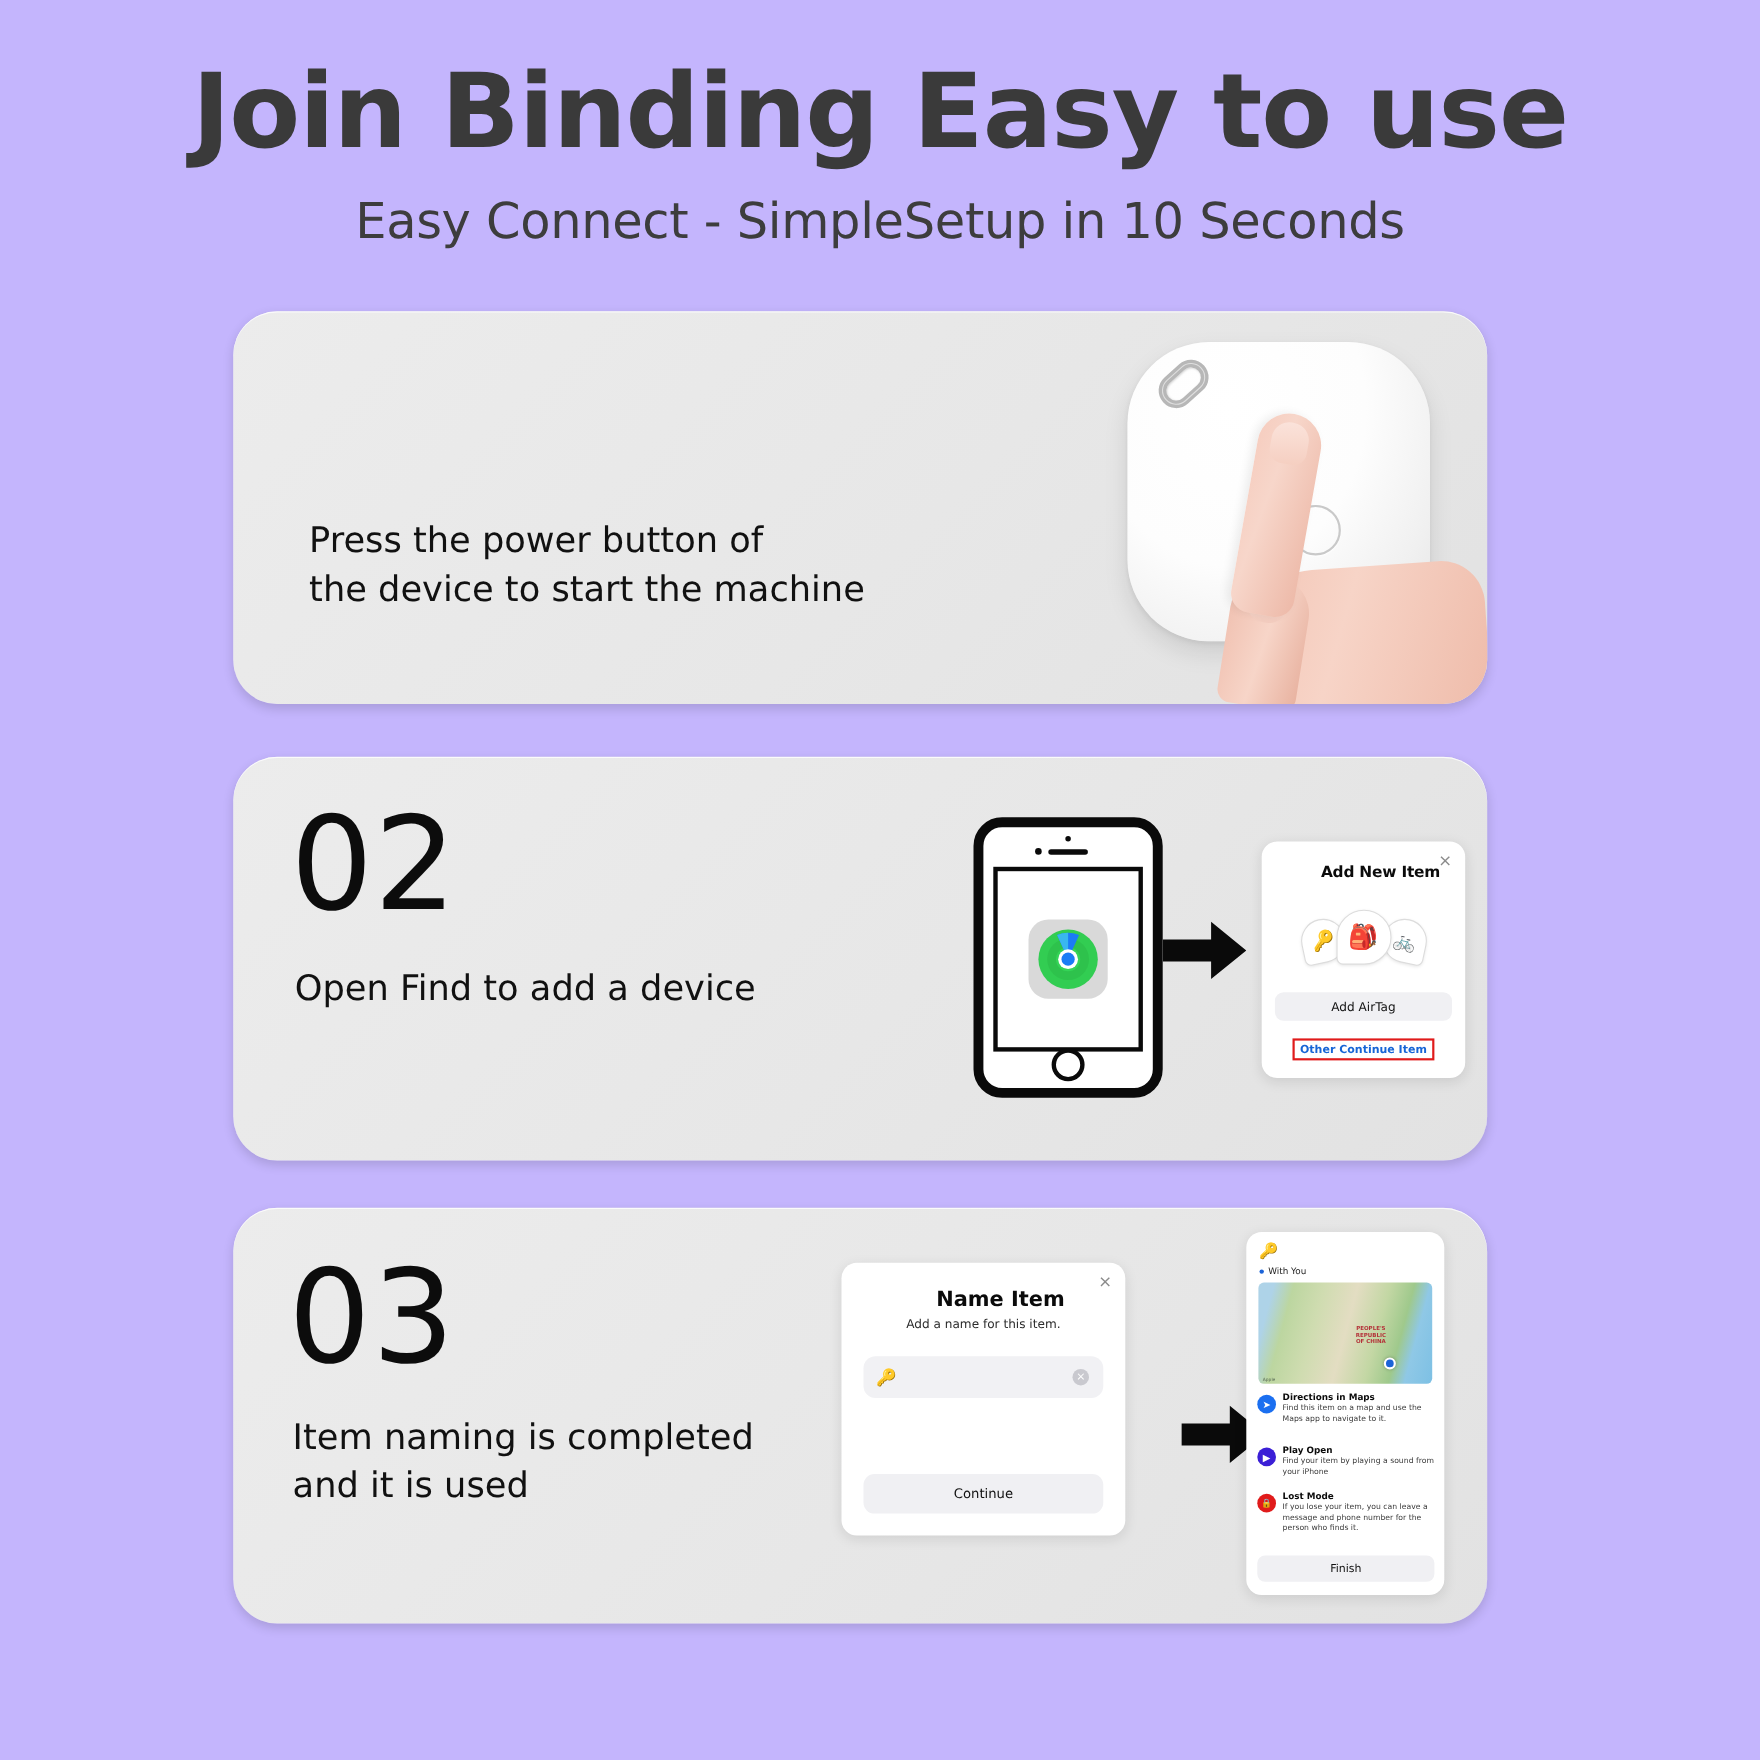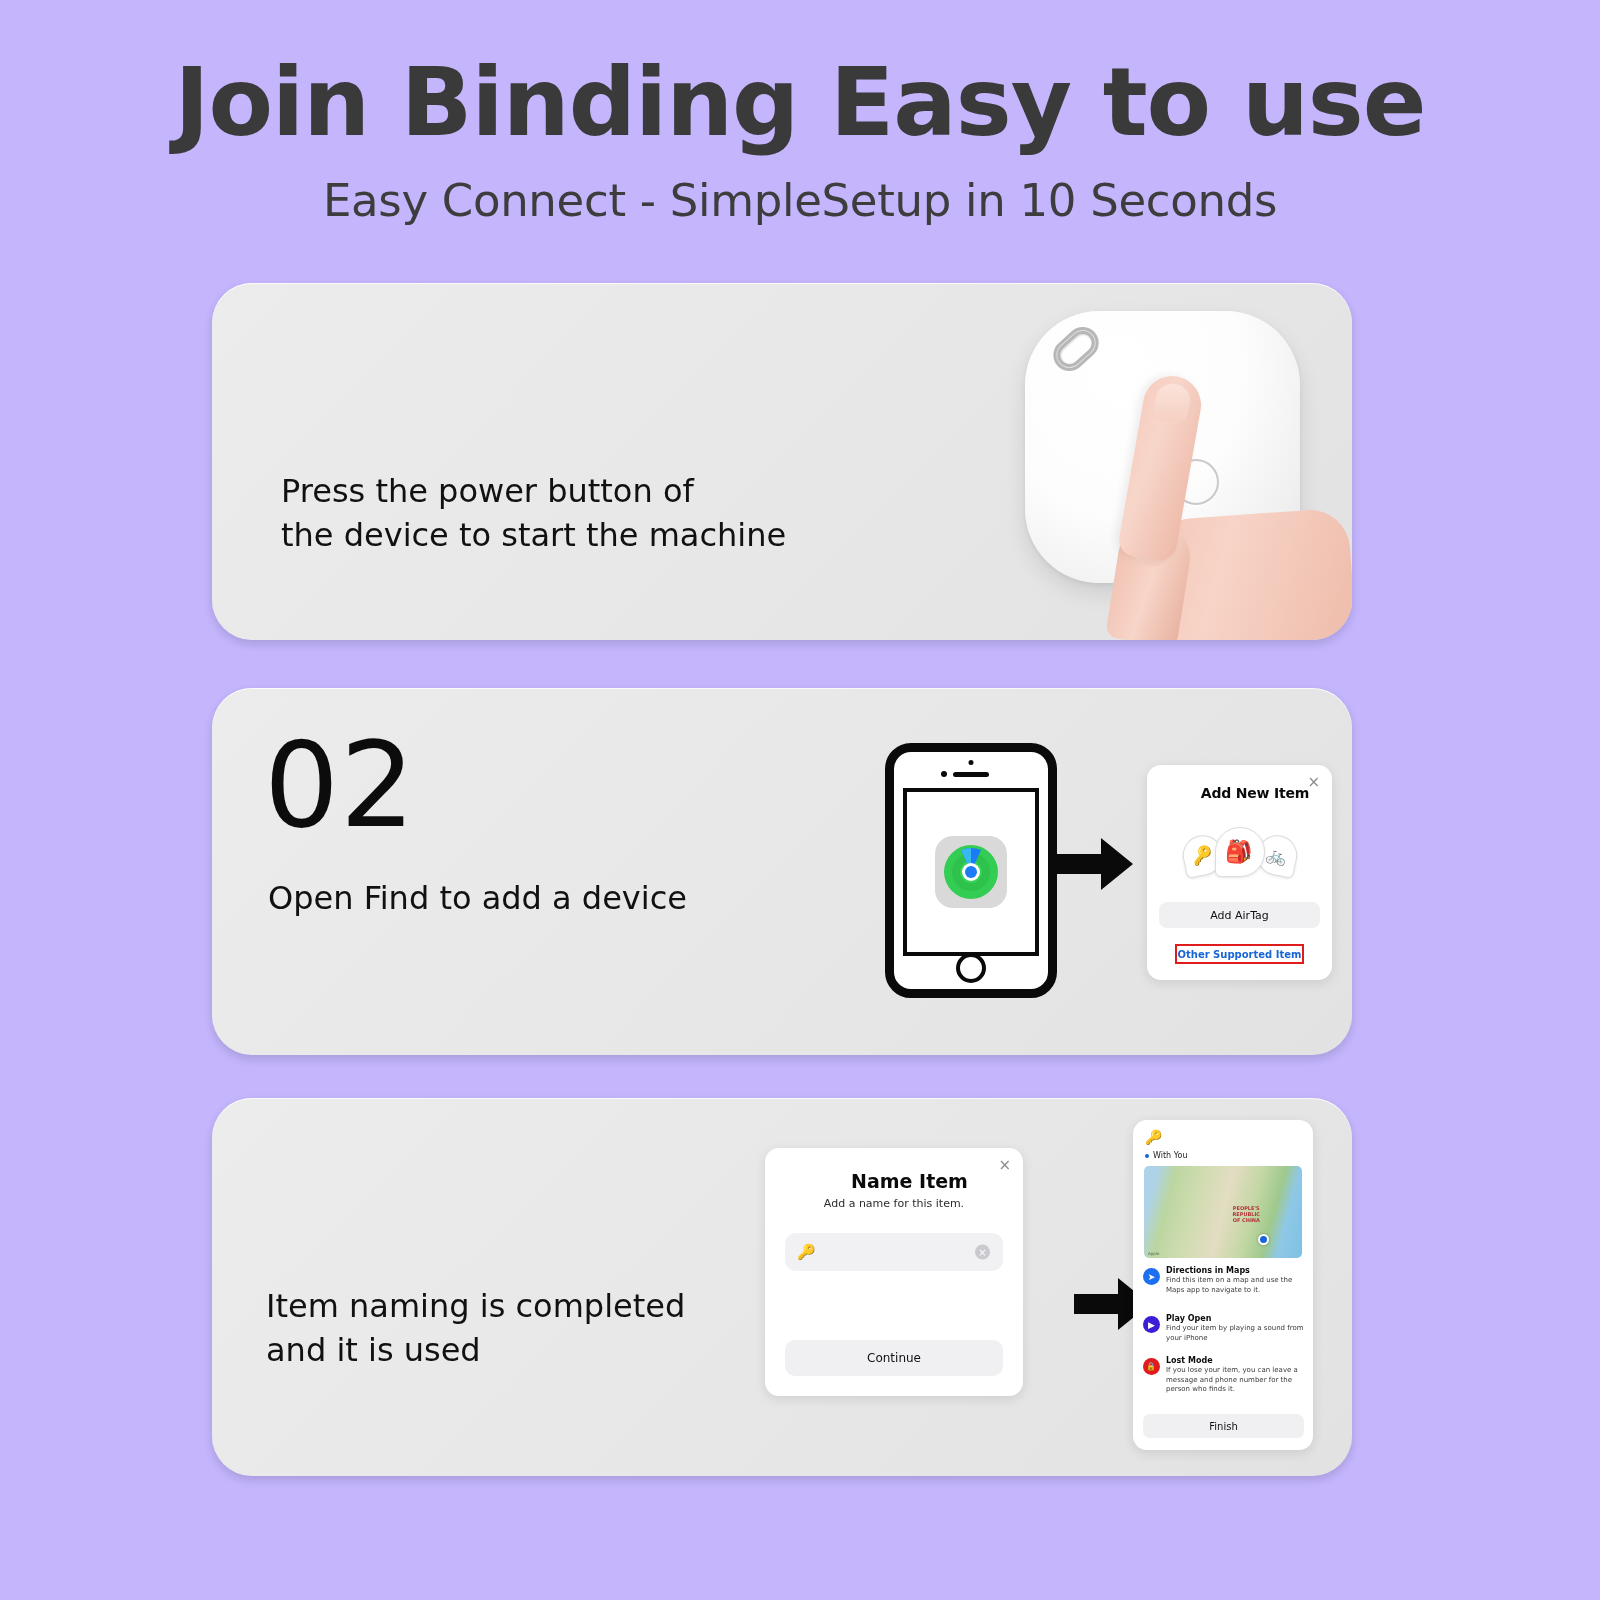--- a/index.html
+++ b/index.html
@@ -320,25 +320,26 @@
 
     <div class="app-card" id="add-item-card" style="left:935px; top:77px;">
       <span class="dlg-close">×</span>
       <div class="dlg-title">Add New Item</div>
       <div class="bubble-row">
         <div class="bubble b1">🔑</div>
         <div class="bubble b2">🎒</div>
         <div class="bubble b3">🚲</div>
       </div>
       <div class="pill-btn" id="add-airtag-btn">Add AirTag</div>
-      <div id="other-supported-link">Other Supported Item</div>
+      <div id="other-supported-link">Other Continue Item</div>
     </div>
   </div>
 
   <div class="card" id="card-3">
+    <div class="step-num">03</div>
     <div class="step-desc">Item naming is completed
 and it is used</div>
 
     <div class="app-card" id="name-item-card" style="left:553px; top:50px; width:258px; height:248px;">
       <span class="dlg-close">×</span>
       <div class="dlg-title">Name Item</div>
       <div class="dlg-sub">Add a name for this item.</div>
       <div class="name-input">
         <span class="key">🔑</span>
         <span class="clear-x">×</span>

